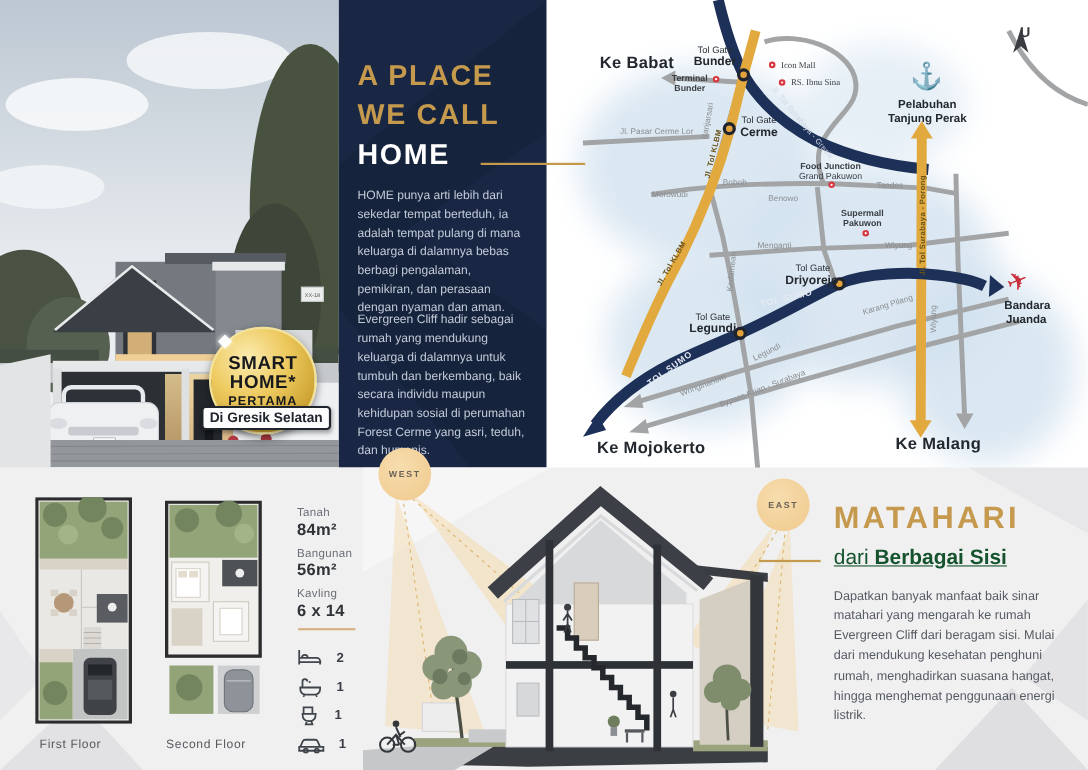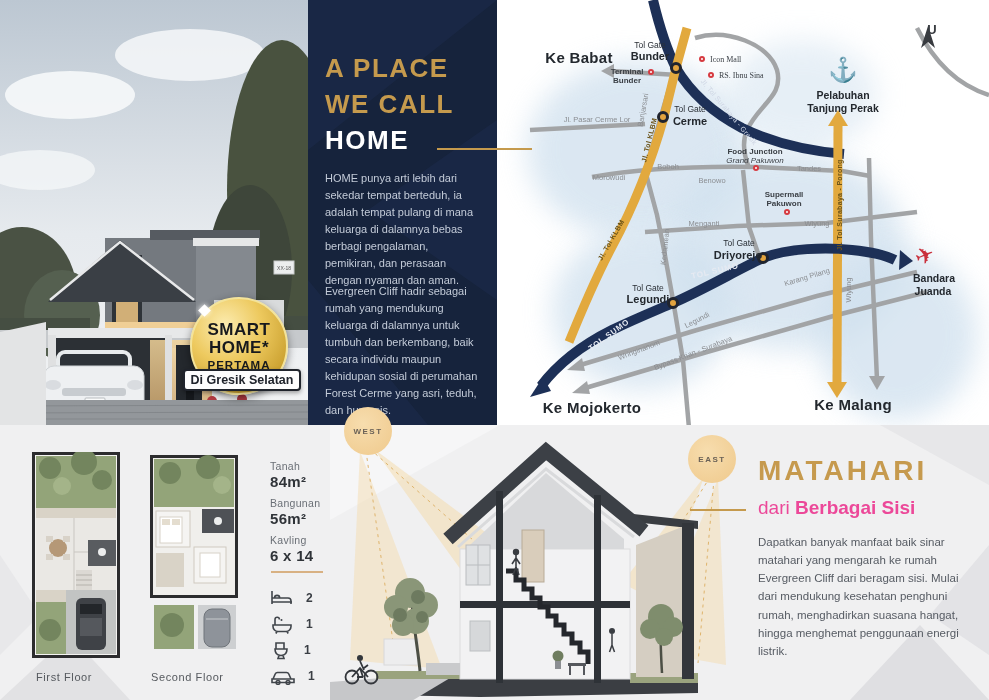--- a/index.html
+++ b/index.html
@@ -94,21 +94,21 @@
     background:radial-gradient(circle at 40% 35%,#f7ddae,#efc98c);
     display:flex;align-items:center;justify-content:center;
     font-size:8px;letter-spacing:1.5px;color:#6b6257;font-weight:700;}
   #sun-west{left:344px;top:407px;}
   #sun-east{left:688px;top:435px;}
 
   
   #cahaya{position:absolute;left:758px;top:452px;width:222px;z-index:2;}
   #cahaya-line{position:absolute;left:690px;top:509px;width:56px;height:2px;background:#c59a4d;z-index:2;}
   .cahaya-title{font-size:28px;font-weight:800;letter-spacing:3px;color:#c69a4e;line-height:37px;}
-  #cahaya-sub{margin-top:8px;font-size:19px;color:#ec4899;}
+  #cahaya-sub{margin-top:8px;font-size:19px;color:#14532d;text-decoration:underline;}
   #cahaya-sub b{font-weight:800;}
   #cahaya-para{margin-top:14px;font-size:11.5px;line-height:1.58;color:#565b63;width:220px;}
 
   
   #watermark{position:absolute;left:256px;top:308px;z-index:50;pointer-events:none;
     font-size:54px;font-weight:700;letter-spacing:2px;color:rgba(224,228,234,.5);}
 </style>
 </head>
 <body>
 
@@ -272,21 +272,21 @@
         <span class="mlabel gatename" style="left: 193px; top: 121px; transform: translate(-50%, -50%);">Cerme</span>
         <span class="mlabel gatetop" style="left: 242px; top: 243px; transform: translate(-50%, -50%);">Tol Gate</span>
         <span class="mlabel gatename" style="left: 241px; top: 255px; transform: translate(-50%, -50%);">Driyorejo</span>
         <span class="mlabel gatetop" style="left: 151px; top: 288px; transform: translate(-50%, -50%);">Tol Gate</span>
         <span class="mlabel gatename" style="left: 151px; top: 299px; transform: translate(-50%, -50%);">Legundi</span>
         <span class="mlabel poib" style="left: 130px; top: 71px; transform: translate(-50%, -50%);">Terminal</span>
         <span class="mlabel poib" style="left: 130px; top: 80px; transform: translate(-50%, -50%);">Bunder</span>
         <span class="mlabel poi-l" style="left: 213px; top: 59px; transform: translate(0px, -50%);">Icon Mall</span>
         <span class="mlabel poi-l" style="left: 222px; top: 75px; transform: translate(0px, -50%);">RS. Ibnu Sina</span>
         <span class="mlabel poib" style="left: 258px; top: 151px; transform: translate(-50%, -50%);">Food Junction</span>
-        <span class="mlabel poi" style="left: 258px; top: 160px; transform: translate(-50%, -50%); font-style: italic;">Grand Pakuwon</span>
+        <span class="mlabel poi" style="left: 258px; top: 160px; transform: translate(-50%, -50%);">Grand Pakuwon</span>
         <span class="mlabel poib" style="left: 287px; top: 194px; transform: translate(-50%, -50%);">Supermall</span>
         <span class="mlabel poib" style="left: 287px; top: 203px; transform: translate(-50%, -50%);">Pakuwon</span>
         <span class="mlabel poib2" style="left: 346px; top: 95px; transform: translate(-50%, -50%);">Pelabuhan</span>
         <span class="mlabel poib2" style="left: 346px; top: 108px; transform: translate(-50%, -50%);">Tanjung Perak</span>
         <span class="mlabel poib2" style="left: 437px; top: 278px; transform: translate(-50%, -50%);">Bandara</span>
         <span class="mlabel poib2" style="left: 436px; top: 291px; transform: translate(-50%, -50%);">Juanda</span>
         <span class="mlabel road" style="left: 100px; top: 119px; transform: translate(-50%, -50%);">Jl. Pasar Cerme Lor</span>
         <span class="mlabel road" style="left: 112px; top: 177px; transform: translate(-50%, -50%);">Morowudi</span>
         <span class="mlabel road" style="left: 171px; top: 166px; transform: translate(-50%, -50%);">Boboh</span>
         <span class="mlabel road" style="left: 215px; top: 166px; transform: translate(-50%, -50%); margin-top: 14px;">Benowo</span>

